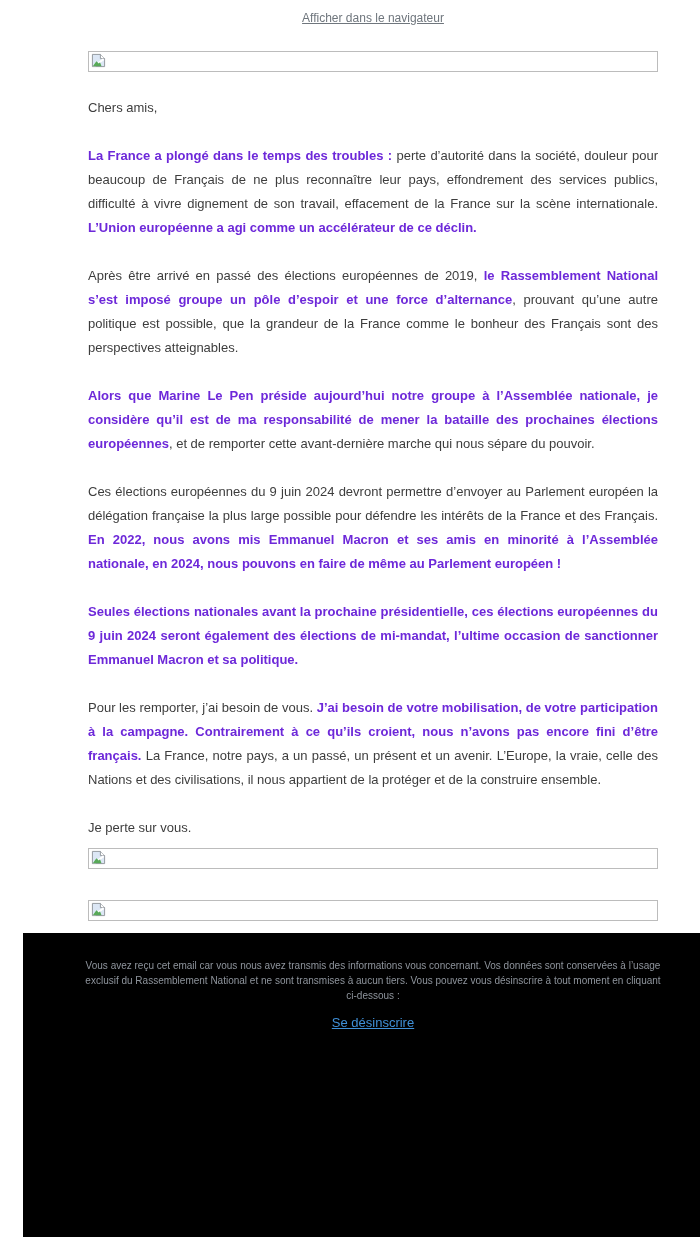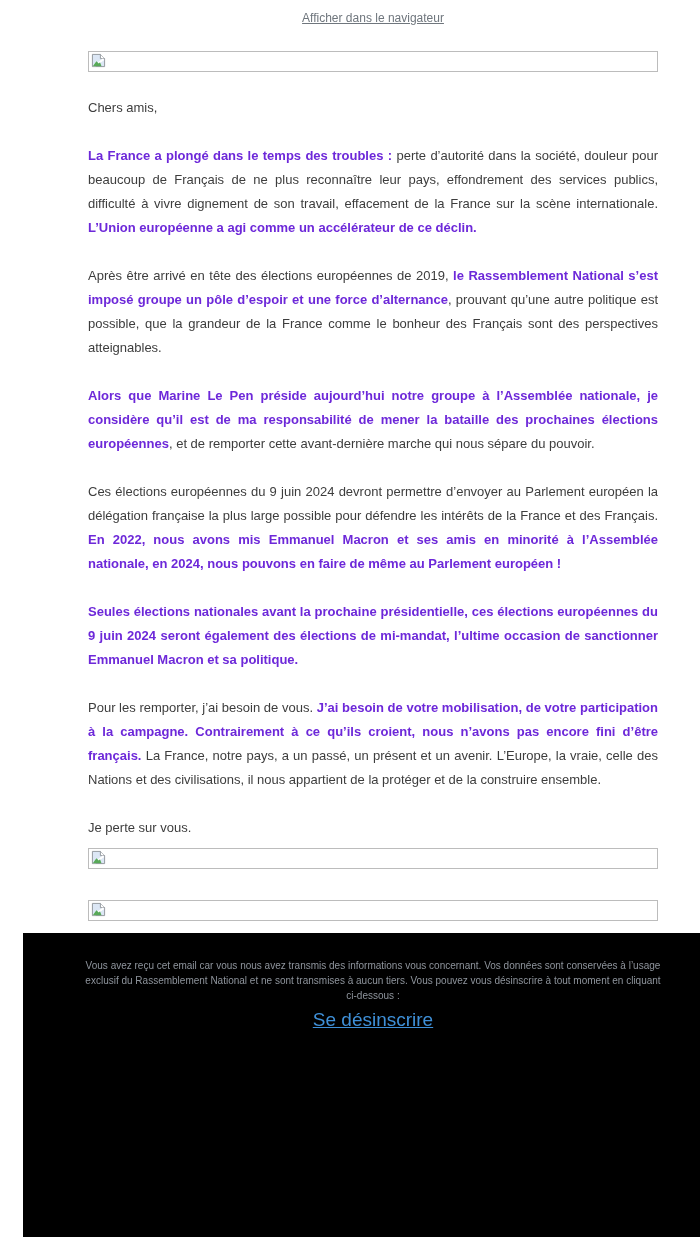--- a/index.html
+++ b/index.html
@@ -59,22 +59,22 @@
   }
   .disclaimer {
     max-width: 585px;
     margin: 25px auto 0 auto;
     font-size: 10px;
     line-height: 15px;
     color: #8e949c;
   }
   .unsub {
     display: inline-block;
-    margin-top: 6px;
-    font-size: 19px;
+    margin-top: 12px;
+    font-size: 13px;
     color: var(--link-blue, #3f90d8);
     text-decoration: underline;
   }
 </style>
 </head>
 <body>
 
 <div class="page">
 
   <div class="top-link-row">
@@ -90,21 +90,21 @@
           <path d="M10 1.5 V6 H14.5" fill="#ffffff" stroke="#8f949a" stroke-width="1"></path>
           <path d="M1.9 14.2 L12.8 5.6 L14.2 7.4 L4.8 14.2 Z" fill="#ffffff"></path>
           <path d="M1.9 14.2 L5.8 8.8 L8.3 11.2 L9.6 9.8 L11.2 14.2 Z" fill="#58a958"></path>
         </svg>
       </span>
     </div>
 
     <div id="paragraphs">
         <p class="para"><span>Chers amis,</span></p>
         <p class="para"><strong>La France a plongé dans le temps des troubles :</strong><span> perte d’autorité dans la société, douleur pour beaucoup de Français de ne plus reconnaître leur pays, effondrement des services publics, difficulté à vivre dignement de son travail, effacement de la France sur la scène internationale. </span><strong>L’Union européenne a agi comme un accélérateur de ce déclin.</strong></p>
-        <p class="para"><span>Après être arrivé en tête des élections européennes de 2019, </span><strong>le Rassemblement National s’est imposé groupe un pôle d’espoir et une force d’alternance</strong><span>, prouvant qu’une autre politique est possible, que la grandeur de la France comme le bonheur des Français sont des perspectives atteignables.</span></p>
+        <p class="para"><span>Après être arrivé en passé des élections européennes de 2019, </span><strong>le Rassemblement National s’est imposé groupe un pôle d’espoir et une force d’alternance</strong><span>, prouvant qu’une autre politique est possible, que la grandeur de la France comme le bonheur des Français sont des perspectives atteignables.</span></p>
         <p class="para"><strong>Alors que Marine Le Pen préside aujourd’hui notre groupe à l’Assemblée nationale, je considère qu’il est de ma responsabilité de mener la bataille des prochaines élections européennes</strong><span>, et de remporter cette avant-dernière marche qui nous sépare du pouvoir.</span></p>
         <p class="para"><span>Ces élections européennes du 9 juin 2024 devront permettre d’envoyer au Parlement européen la délégation française la plus large possible pour défendre les intérêts de la France et des Français. </span><strong>En 2022, nous avons mis Emmanuel Macron et ses amis en minorité à l’Assemblée nationale, en 2024, nous pouvons en faire de même au Parlement européen !</strong></p>
         <p class="para"><strong>Seules élections nationales avant la prochaine présidentielle, ces élections européennes du 9 juin 2024 seront également des élections de mi-mandat, l’ultime occasion de sanctionner Emmanuel Macron et sa politique.</strong></p>
         <p class="para"><span>Pour les remporter, j’ai besoin de vous. </span><strong>J’ai besoin de votre mobilisation, de votre participation à la campagne. Contrairement à ce qu’ils croient, nous n’avons pas encore fini d’être français.</strong><span> La France, notre pays, a un passé, un présent et un avenir. L’Europe, la vraie, celle des Nations et des civilisations, il nous appartient de la protéger et de la construire ensemble.</span></p>
         <p class="para"><span>Je perte sur vous.</span></p>
       </div>
 
     <div class="img-placeholder sig">
       <span class="broken-icon">
         <svg width="15" height="15" viewBox="0 0 16 16">

